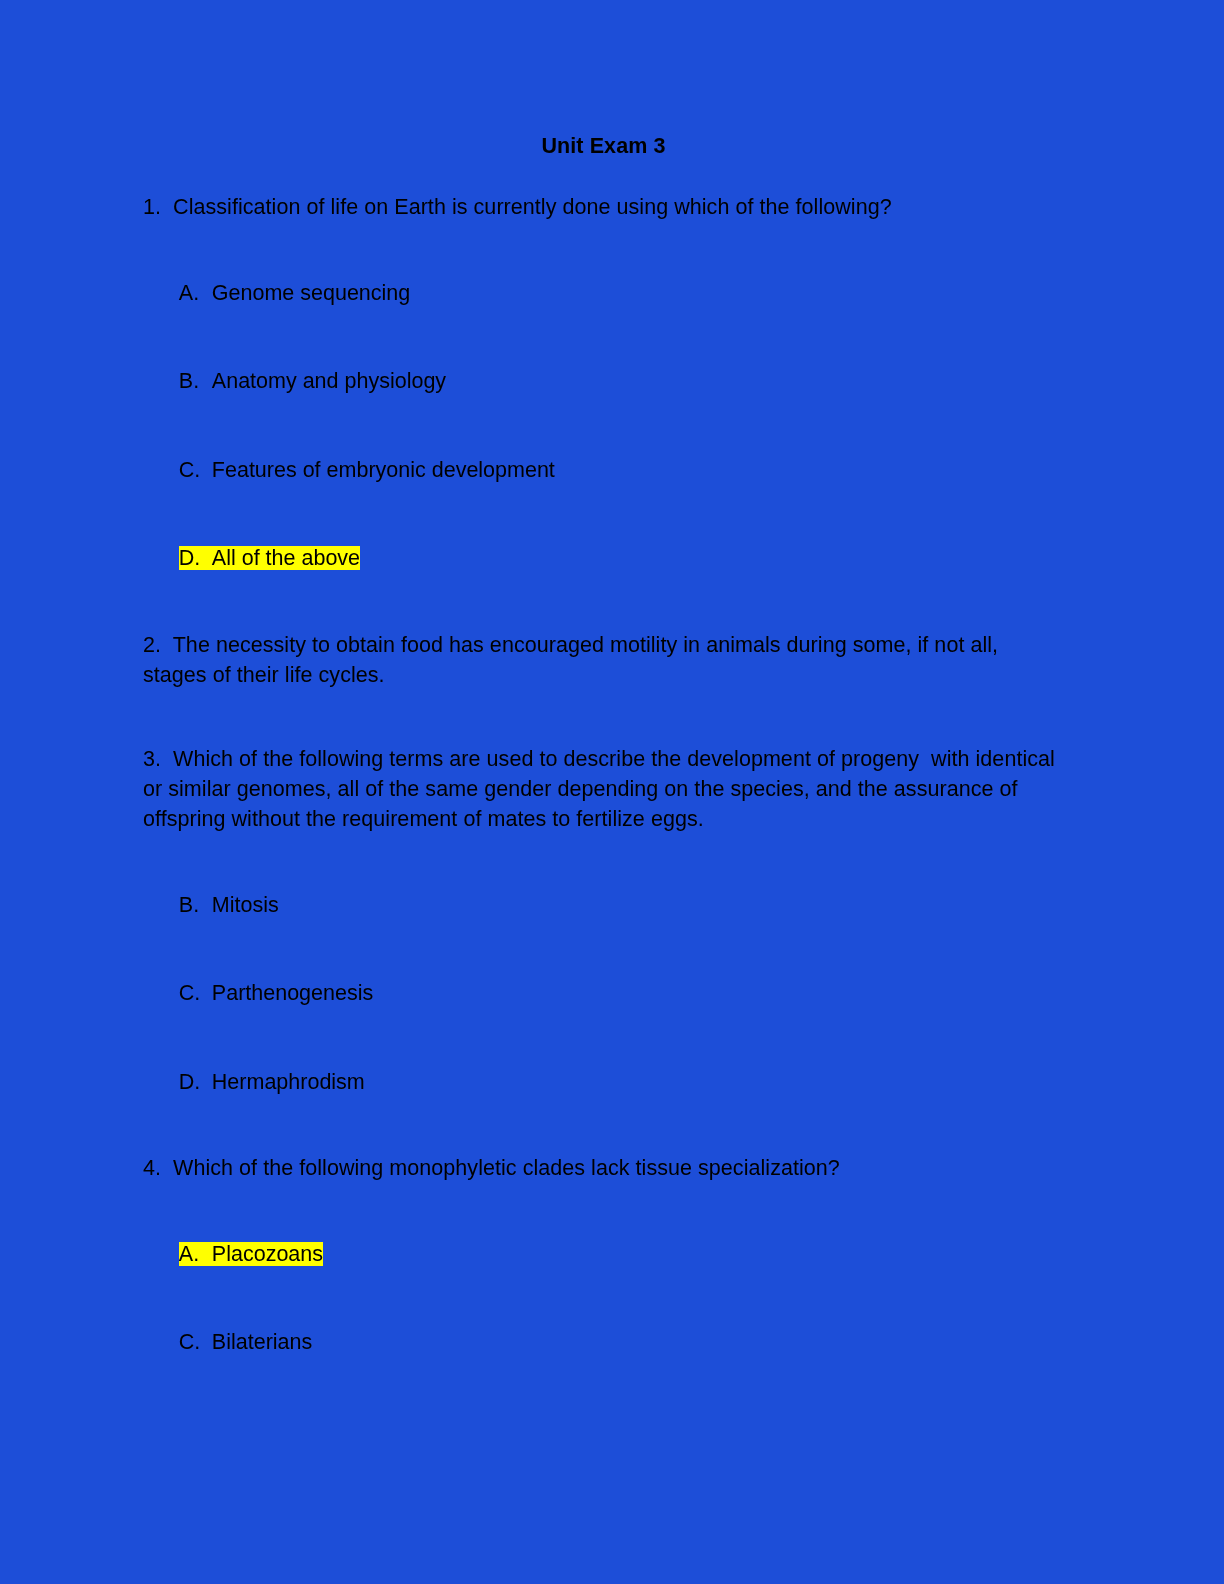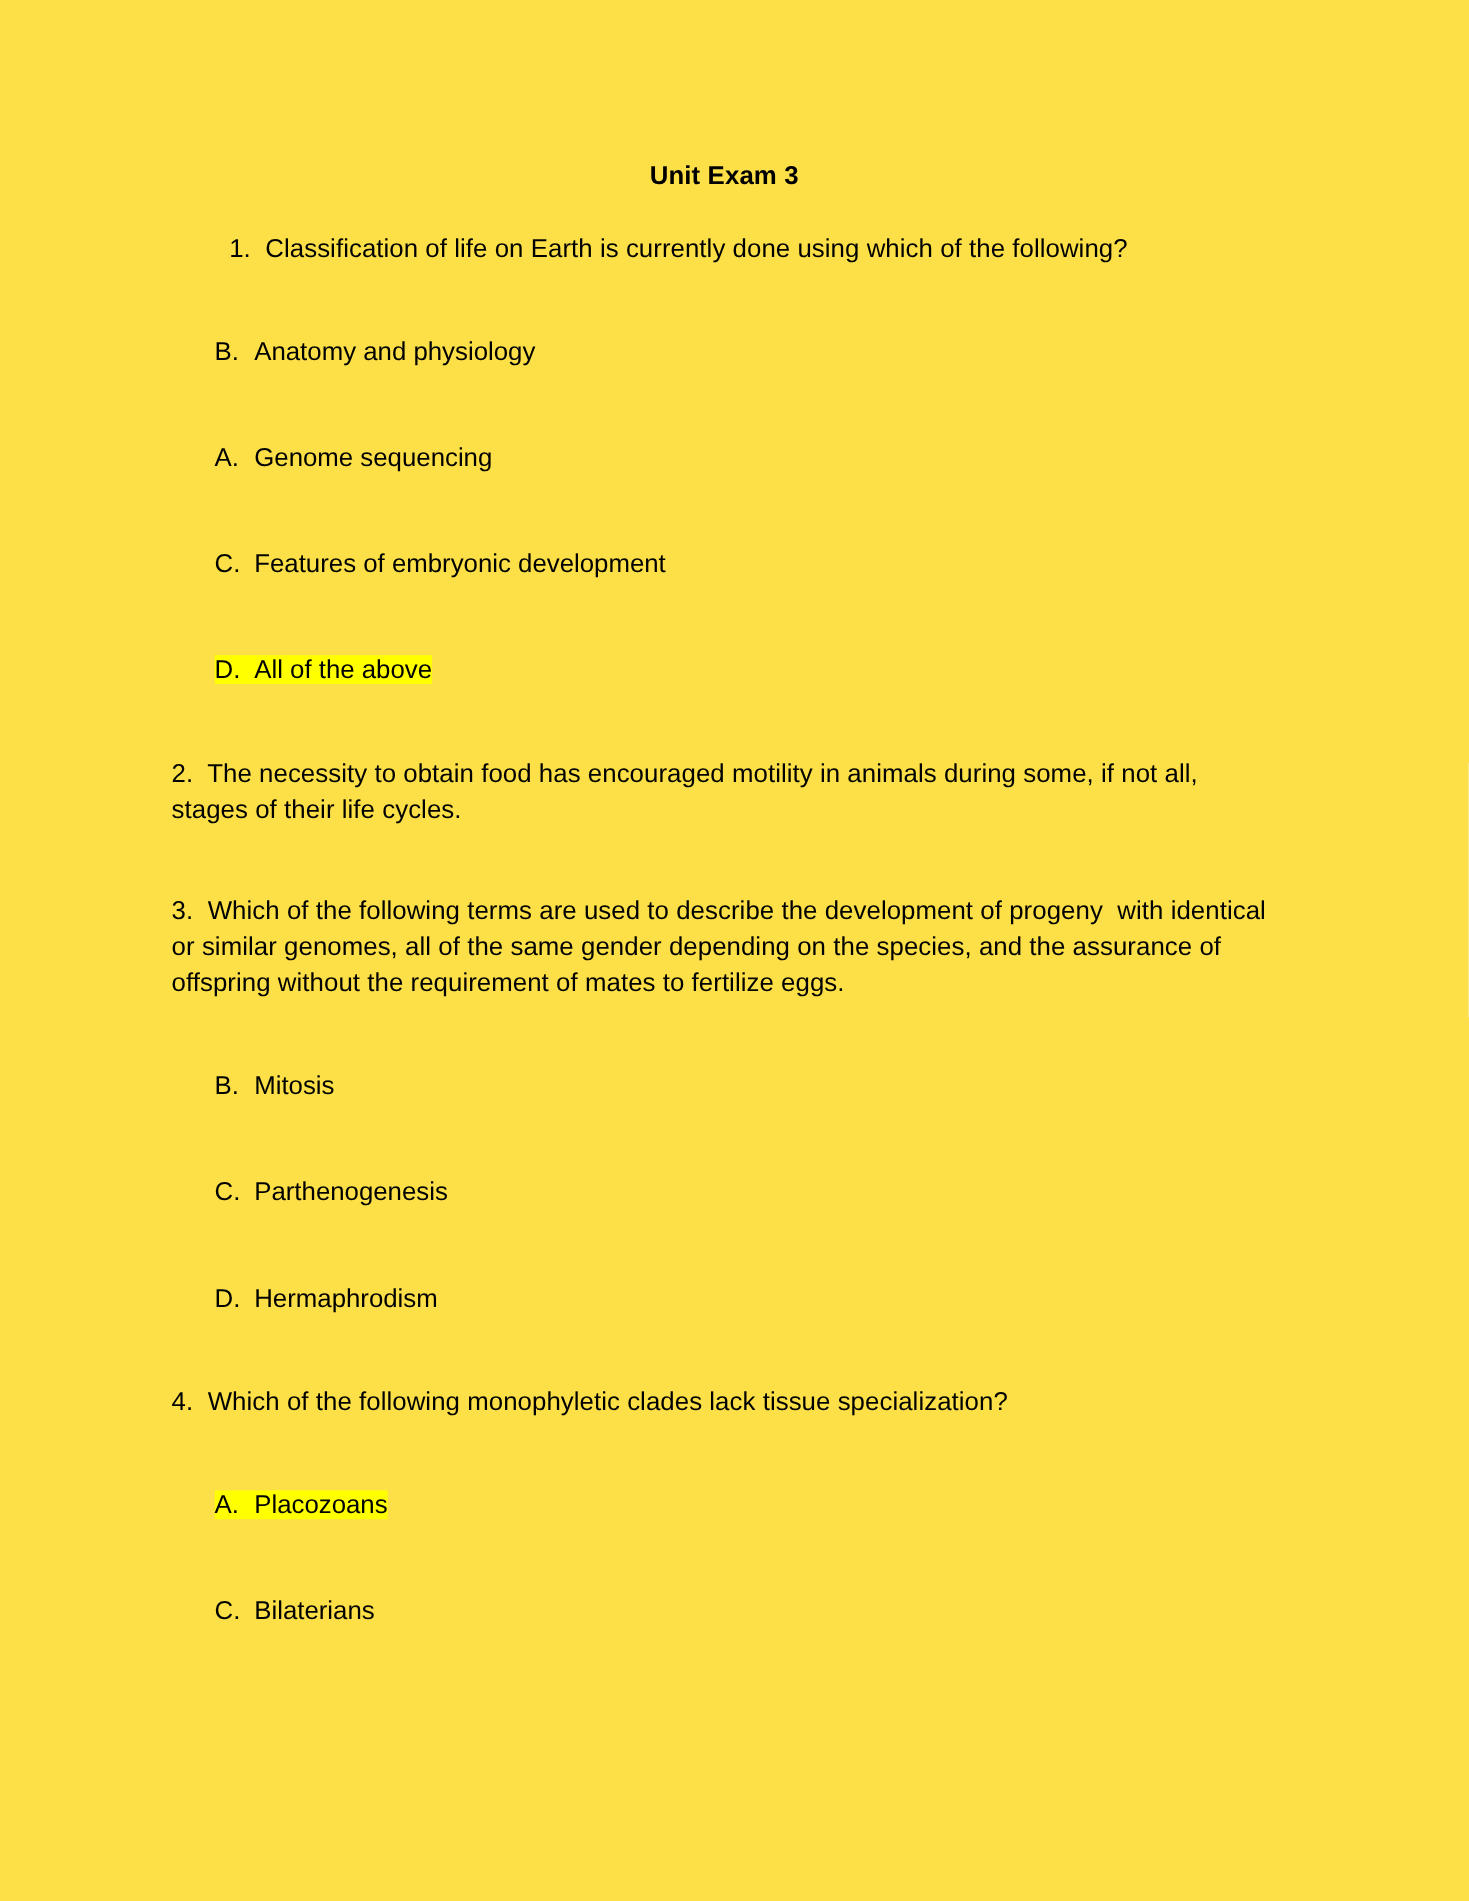--- a/index.html
+++ b/index.html
@@ -11,21 +11,21 @@
     width: 1224px;
     height: 1584px;
     font-family: "Liberation Sans", sans-serif;
     color: #000000;
     overflow: hidden;
   }
   .page {
     position: relative;
     width: 1224px;
     height: 1584px;
-    background: #fde047;
+    background: #1d4ed8;
     box-sizing: border-box;
     padding: 132px 160px 0 143px;
   }
   .doc-title {
     text-align: center;
     font-weight: bold;
     font-size: 21.5px;
     line-height: 1.32;
     margin: 0 0 0 0;
     letter-spacing: 0.1px;
@@ -37,21 +37,20 @@
   .qtext {
     font-size: 21.5px;
     line-height: 1.40;
     margin: 0;
     letter-spacing: 0.05px;
     white-space: pre-wrap;
   }
   .qtext.hang {
     padding-left: 37px;
     text-indent: -37px;
-    margin-left: 48px;
   }
   .centered {
     text-align: center;
   }
   ol.opts {
     list-style: none;
     margin: 0;
     padding: 0;
   }
   ol.opts li {
@@ -79,24 +78,24 @@
   <h1 class="doc-title">Unit Exam 3</h1>
 
   <div class="gap-title-q1"></div>
 
   <p class="qtext hang">1.  Classification of life on Earth is currently done using which of the following?</p>
 
   <div class="gap-blank"></div>
 
   <ol class="opts">
     <li>
-      <span class="lbl">B.</span><span>Anatomy and physiology</span>
+      <span class="lbl">A.</span><span>Genome sequencing</span>
     </li>
     <li>
-      <span class="lbl">A.</span><span>Genome sequencing</span>
+      <span class="lbl">B.</span><span>Anatomy and physiology</span>
     </li>
     <li>
       <span class="lbl">C.</span><span>Features of embryonic development</span>
     </li>
     <li>
       <span class="hl"><span class="lbl">D.</span><span>All of the above</span></span>
     </li>
   </ol>
 
   <div class="gap-blank"></div>

